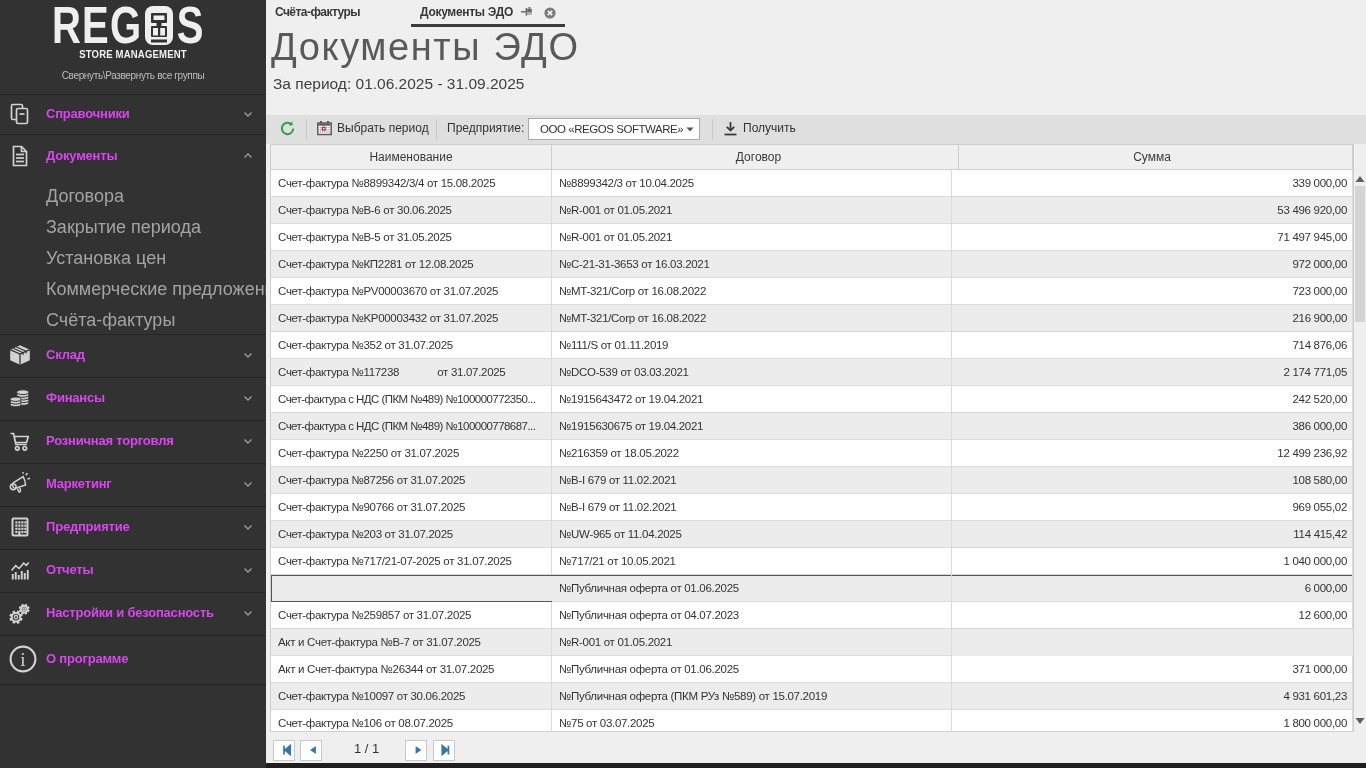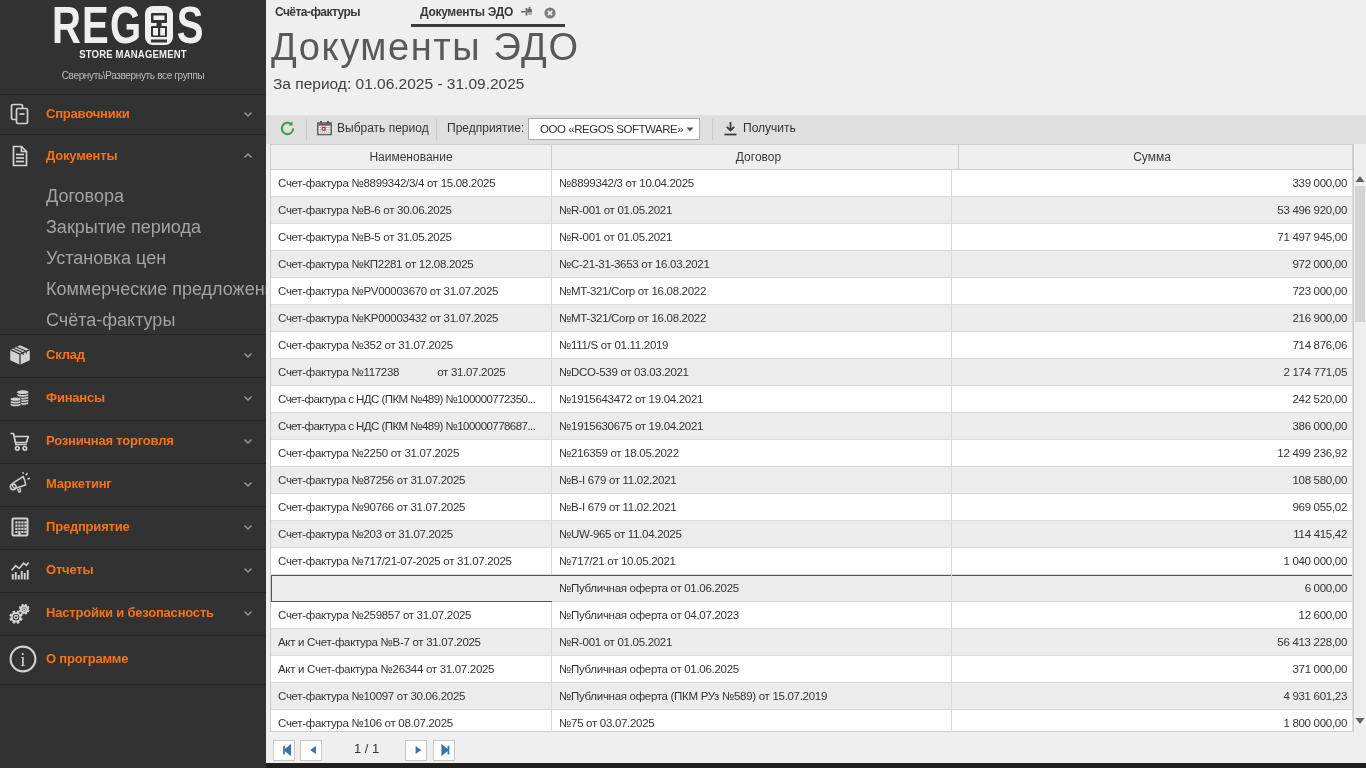--- a/index.html
+++ b/index.html
@@ -1,20 +1,20 @@
 <!DOCTYPE html>
 <html><head><meta charset="utf-8">
 <style>
 *{margin:0;padding:0;box-sizing:border-box}
 html,body{width:1366px;height:768px;overflow:hidden;font-family:"Liberation Sans",sans-serif;background:#efefef}
 .abs{position:absolute}
 #sidebar{position:absolute;left:0;top:0;width:266px;height:768px;background:#323232}
 .gline{position:absolute;left:0;width:266px;height:1px;background:#262626}
 .gicon{position:absolute;left:8px;width:24px;height:24px}
-.glabel{position:absolute;left:46px;font-size:13px;font-weight:bold;letter-spacing:-0.2px;color:#f97316;white-space:nowrap}
+.glabel{position:absolute;left:46px;font-size:13px;font-weight:bold;letter-spacing:-0.2px;color:#d946ef;white-space:nowrap}
 .gsub{position:absolute;left:46px;font-size:18px;color:#a3a3a3;white-space:nowrap}
 .chev{position:absolute;left:242px;width:12px;height:12px}
 #logo{position:absolute;left:52px;top:4px}
 #logosub{position:absolute;left:0;top:48px;width:266px;text-align:center;color:#f2f2f2;font-size:11.5px;font-weight:bold;letter-spacing:.2px;transform:scaleX(.83)}
 #logolink{position:absolute;left:0;top:70px;width:266px;text-align:center;color:#bdbdbd;font-size:10px;letter-spacing:-0.35px}
 #main{position:absolute;left:266px;top:0;width:1100px;height:768px;background:#efefef}
 .tab{position:absolute;top:0;height:25px;font-size:12px;font-weight:bold;color:#383838;line-height:24px;letter-spacing:-0.3px}
 #tabline{position:absolute;left:145px;top:24px;width:154px;height:3px;background:#3c3c3c}
 #title{position:absolute;left:5px;top:26px;font-size:38px;color:#595959;letter-spacing:1.6px}
 #period{position:absolute;left:7px;top:75px;font-size:15.5px;color:#404040}
@@ -354,21 +354,20 @@
 <div class="cell num" style="left:681px;width:401px">6 000,00</div>
 </div>
 <div class="row" style="top:457px">
 <div class="cell" style="left:0;width:281px">Счет-фактура №259857 от 31.07.2025</div>
 <div class="cell" style="left:281px;width:400px">№Публичная оферта от 04.07.2023</div>
 <div class="cell num" style="left:681px;width:401px">12 600,00</div>
 </div>
 <div class="row alt" style="top:484px">
 <div class="cell" style="left:0;width:281px">Акт и Счет-фактура №В-7 от 31.07.2025</div>
 <div class="cell" style="left:281px;width:400px">№R-001 от 01.05.2021</div>
-<div class="cell num" style="left:681px;width:401px">56 413 228,00</div>
 </div>
 <div class="row" style="top:511px">
 <div class="cell" style="left:0;width:281px">Акт и Счет-фактура №26344 от 31.07.2025</div>
 <div class="cell" style="left:281px;width:400px">№Публичная оферта от 01.06.2025</div>
 <div class="cell num" style="left:681px;width:401px">371 000,00</div>
 </div>
 <div class="row alt" style="top:538px">
 <div class="cell" style="left:0;width:281px">Счет-фактура №10097 от 30.06.2025</div>
 <div class="cell" style="left:281px;width:400px">№Публичная оферта (ПКМ РУз №589) от 15.07.2019</div>
 <div class="cell num" style="left:681px;width:401px">4 931 601,23</div>

